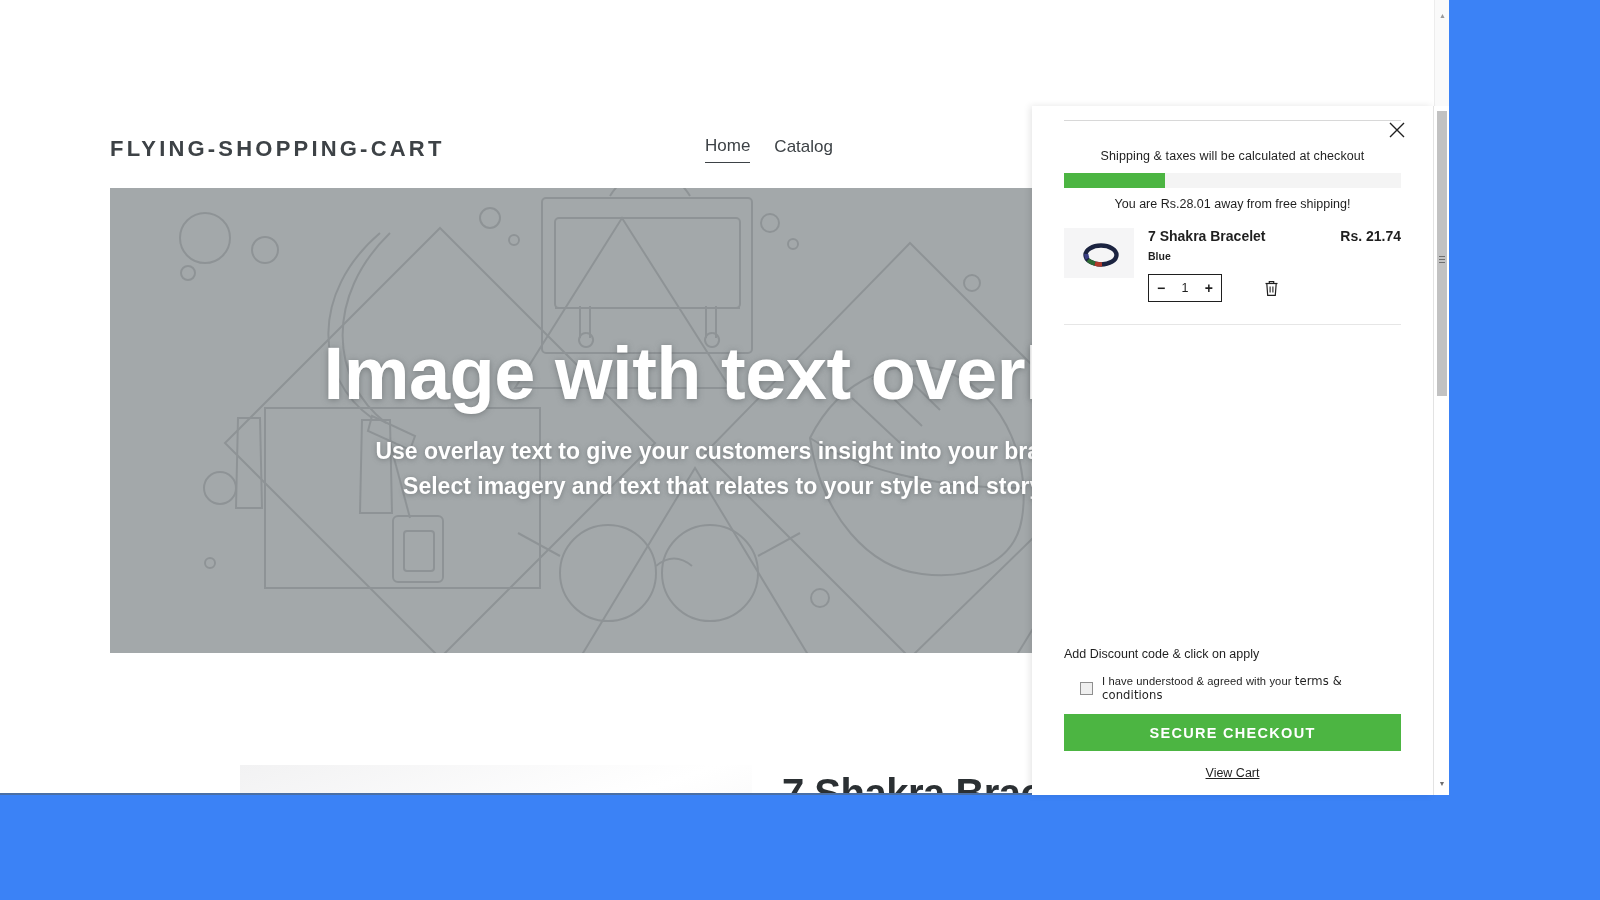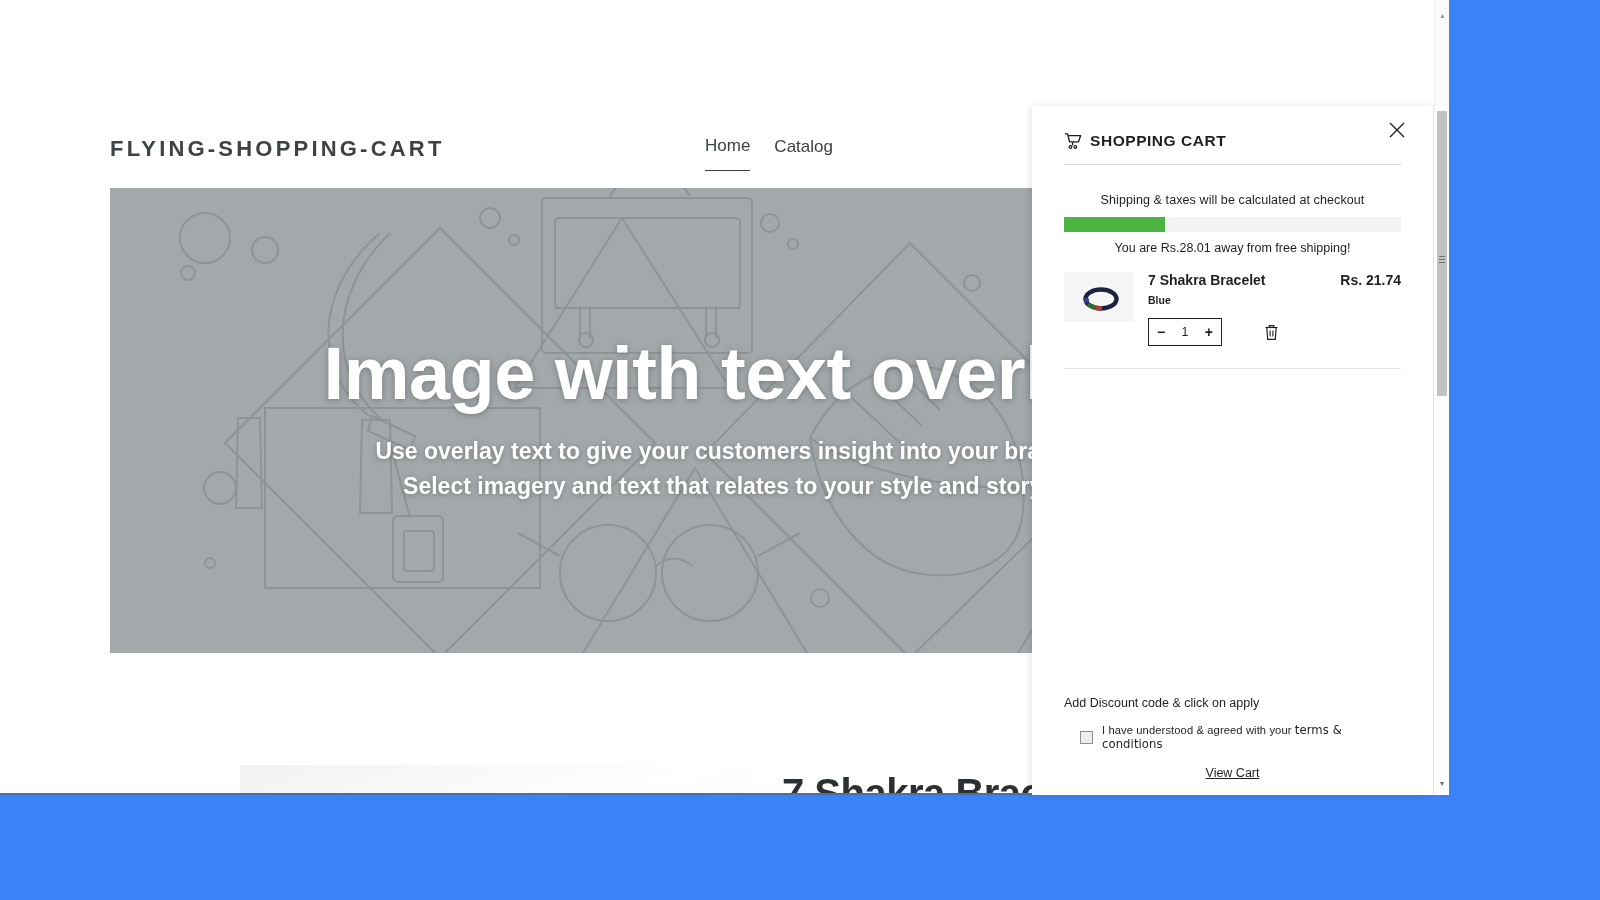--- a/index.html
+++ b/index.html
@@ -47,21 +47,21 @@
     position: absolute;
     left: 595px; top: 26px;
     display: flex;
     gap: 24px;
     align-items: center;
   }
   .nav-link {
     font-size: 17px;
     color: #3d4246;
     text-decoration: none;
-    padding-bottom: 14px;
+    padding-bottom: 6px;
     font-family: "Liberation Sans", sans-serif;
   }
   .nav-link.active { border-bottom: 1.5px solid #3d4246; }
 
   
   .hero {
     position: absolute;
     left: 110px; top: 188px;
     width: 1230px; height: 465px;
     background: #a3a8aa;
@@ -508,29 +508,20 @@
 
   <div class="cart-drawer">
     <div class="cart-inner">
 
       <div class="cart-close">
         <svg width="18" height="18" viewBox="0 0 18 18">
           <path d="M2 2 L16 16 M16 2 L2 16" stroke="#1f1f1f" stroke-width="1.4" fill="none"></path>
         </svg>
       </div>
 
-      <div class="cart-title-row">
-        <svg class="cart-icon" viewBox="0 0 20 20">
-          <path d="M1 2 L4 2 L6.2 11 L16 11 L18.5 4 L4.6 4" fill="none" stroke="#1f1f1f" stroke-width="1.5" stroke-linejoin="round"></path>
-          <path d="M9.5 11 L9.5 15" stroke="#1f1f1f" stroke-width="1.5"></path>
-          <circle cx="7.2" cy="16.6" r="1.5" fill="none" stroke="#1f1f1f" stroke-width="1.3"></circle>
-          <circle cx="12.6" cy="16.6" r="1.5" fill="none" stroke="#1f1f1f" stroke-width="1.3"></circle>
-        </svg>
-        <div class="cart-title">SHOPPING CART</div>
-      </div>
 
       <div class="cart-divider"></div>
 
       <div class="ship-note">Shipping &amp; taxes will be calculated at checkout</div>
 
       <div class="progress-track">
         <div class="progress-fill" id="progress-fill" style="width: 30%; background: rgb(76, 181, 66);"></div>
       </div>
 
       <div class="free-ship-note">You are Rs.28.01 away from free shipping!</div>
@@ -580,20 +571,21 @@
         <div class="discount-label">Add Discount code &amp; click on apply</div>
 
         <div class="terms-row">
           <div class="terms-checkbox"></div>
           <div class="terms-text">
             <span>I have understood &amp; agreed with your </span><span class="tc">terms &amp; conditions</span>
           </div>
         </div>
 
 
+        <button class="checkout-btn">SECURE CHECKOUT</button>
 
         <div class="view-cart-wrap">
           <a class="view-cart">View Cart</a>
         </div>
       </div>
 
     </div>
   </div>
 
   <div class="drawer-scroll">

